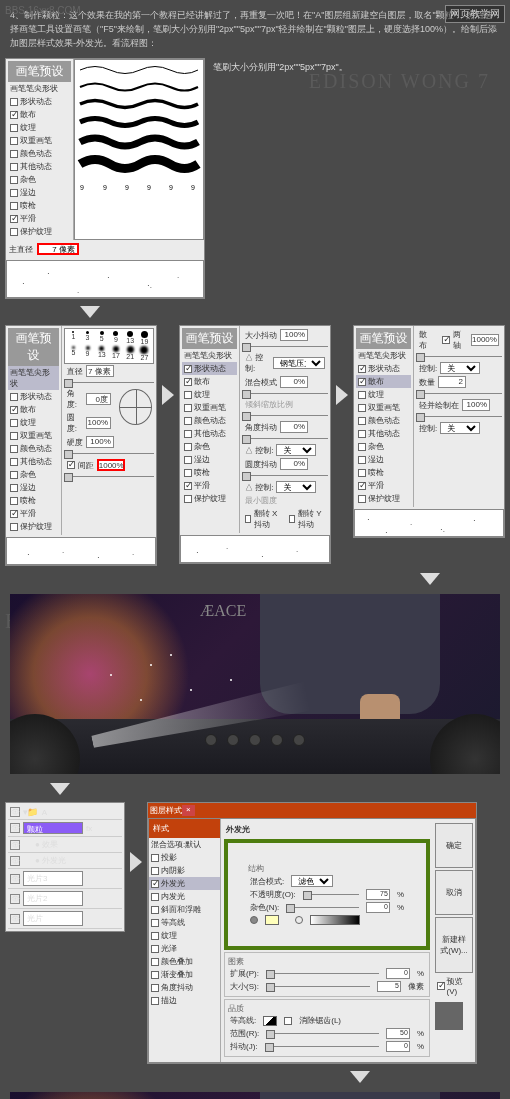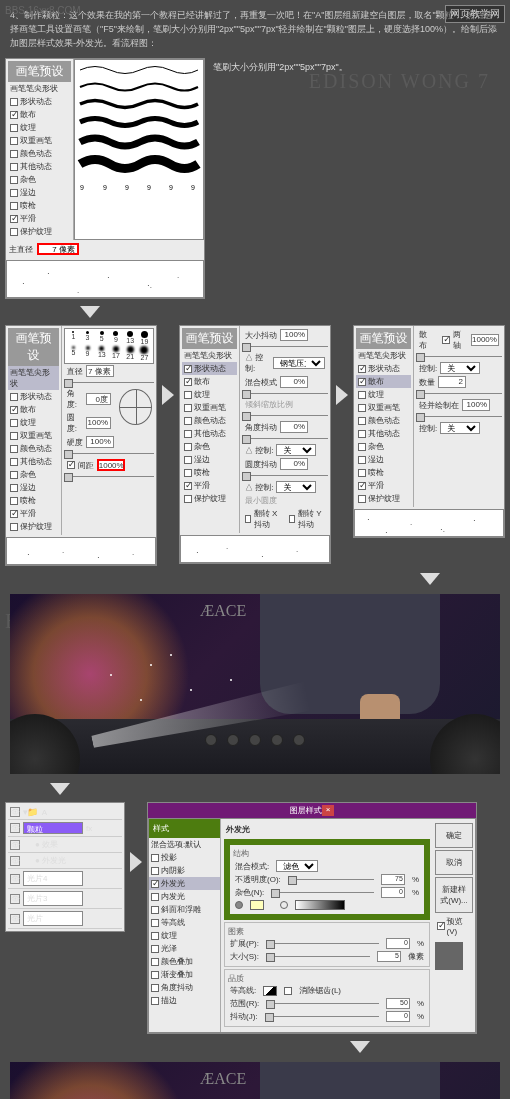--- a/index.html
+++ b/index.html
@@ -53,22 +53,22 @@
 .ace-logo{position:absolute;top:8px;left:190px;font-size:16px;color:#888;font-family:Impact}
 .layers-panel{width:120px;background:#ebebeb;border:1px solid #888;padding:2px}
 .layer-row{display:flex;align-items:center;padding:2px;gap:3px;border-bottom:1px solid #ccc;font-size:8px}
 .eye{width:10px;height:10px;border:1px solid #888;font-size:7px;text-align:center;line-height:8px}
 .layer-box{width:60px;border:1px solid #888;padding:1px 3px;background:#fff}
 .layer-box.sel{background:#8b5cf6;color:#fff}
 .fx-panel{width:260px;background:#ebebeb;border:1px solid #888;font-size:8px;display:flex}
 .fx-left{width:72px;border-right:1px solid #aaa}
 .fx-mid{flex:1;padding:3px}
 .fx-right{width:42px;padding:2px}
-.fx-btn{background:#e8e8e8;border:1px solid #888;padding:6px 3px;margin:2px 0;text-align:center;font-size:8px}
-.fx-top{background:#4d7c0f;color:#fff;padding:4px}
+.fx-btn{background:#e8e8e8;border:1px solid #888;padding:16px 3px;margin:2px 0;text-align:center;font-size:8px}
+.fx-top{background:#c2410c;color:#fff;padding:4px}
 .fx-row{display:flex;align-items:center;gap:7px;padding:1px 2px}
 .swatch{width:14px;height:10px;border:1px solid #666}
 .grad-bar{width:50px;height:10px;border:1px solid #666;background:linear-gradient(to right,#fff,#000)}
 .mini-val{border:1px solid #888;background:#fff;width:24px;height:11px;font-size:7px;text-align:right;padding-right:1px}
 </style>
 </head>
 <body>
 
 <div class="wm-top-left">
   <div class="sub">BBS.16xx8.COM</div>
@@ -520,38 +520,38 @@
     <div class="layer-row">
         <span class="eye">👁</span>
         <span style="padding-left:12px">● <span>效果</span></span>
       </div>
     <div class="layer-row">
         <span class="eye">👁</span>
         <span style="padding-left:12px">● <span>外发光</span></span>
       </div>
     <div class="layer-row">
         <span class="eye">👁</span>
-        <span class="layer-box">光片4</span>
+        <span class="layer-box">光片3</span>
       </div>
     <div class="layer-row">
         <span class="eye">👁</span>
-        <span class="layer-box">光片3</span>
+        <span class="layer-box">光片2</span>
       </div>
     <div class="layer-row">
         <span class="eye">👁</span>
         <span class="layer-box">光片</span>
       </div>
   </div>
 
   <div style="padding-top:50px">
       <div class="arrow arrow-right"></div>
     </div>
 
   <div class="panel" style="width:330px">
-    <div style="background:#701a75;color:#fff;padding:2px 2px;display:flex;justify-content:center">
+    <div style="background:#c2410c;color:#fff;padding:2px 2px;display:flex;justify-content:flex-start">
         <span>图层样式</span>
         <span style="background:#c44;padding:0 4px">×</span>
       </div>
     <div class="fx-panel" style="width:100%">
       <div class="fx-left">
         <div class="fx-top">样式</div>
         <div class="cb-row">
             <span>混合选项:默认</span>
           </div>
         <div class="cb-row">
@@ -598,21 +598,21 @@
             <span class="cb"></span>
             <span>角度抖动</span>
           </div>
         <div class="cb-row">
             <span class="cb"></span>
             <span>描边</span>
           </div>
       </div>
       <div class="fx-mid">
         <div style="font-weight:bold;padding:2px">外发光</div>
-        <div style="border:6px solid #4d7c0f;padding:3px;margin:2px 0">
+        <div style="border:4px solid #4d7c0f;padding:20px;margin:2px 0">
           <div style="color:#666">结构</div>
           <div class="fx-row">
               <span>混合模式:</span>
               <select class="sel"><option>滤色</option></select>
             </div>
           <div class="fx-row">
               <span>不透明度(O):</span>
               <div class="slider" style="width:40px"></div>
               <span class="mini-val">75</span>
               <span>%</span>

